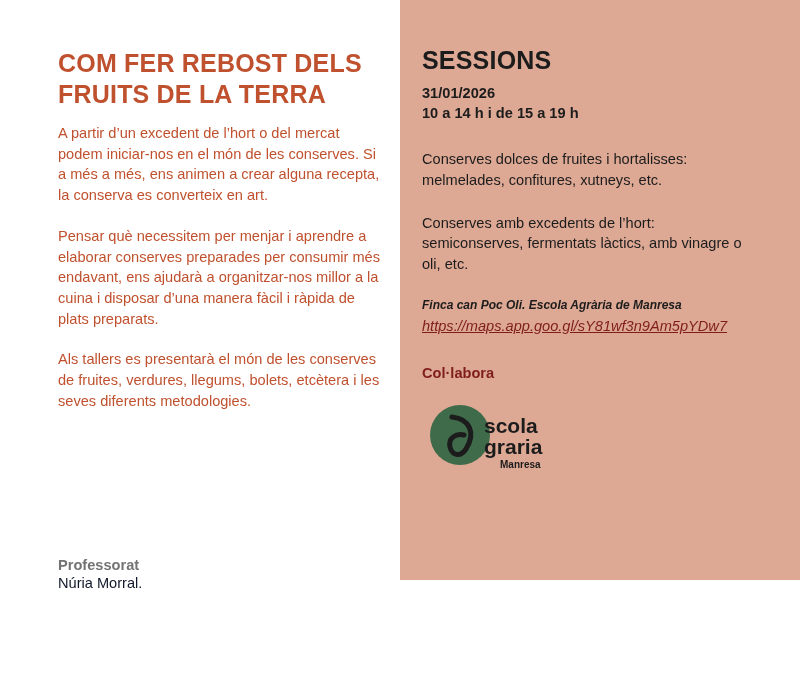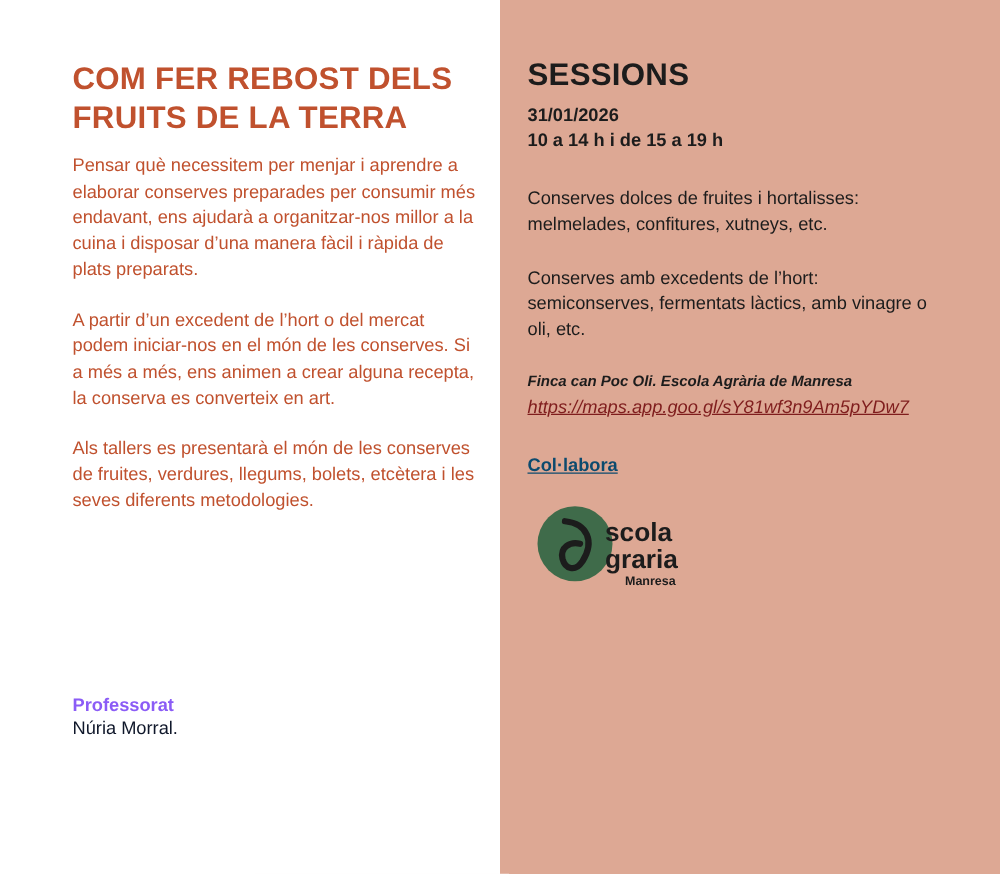--- a/index.html
+++ b/index.html
@@ -23,21 +23,21 @@
   .left-panel {
     width: 400px;
     height: 699px;
     background: #ffffff;
     box-sizing: border-box;
     padding: 48px 18px 0 58px;
     position: relative;
   }
   .right-panel {
     width: 400px;
-    height: 699px;
+    height: 580px;
     background: #dda894;
     box-sizing: border-box;
     padding: 46px 40px 16px 22px;
     position: relative;
   }
 
   .title {
     color: #c0512e;
     font-size: 25px;
     font-weight: bold;
@@ -51,21 +51,21 @@
     font-size: 14.6px;
     line-height: 1.42;
     margin: 0 0 20px 0;
   }
   .prof-block {
     position: absolute;
     left: 58px;
     bottom: 108px;
   }
   .prof-title {
-    color: #8b5cf6;
+    color: #737373;
     font-size: 14.6px;
     font-weight: bold;
     margin: 4px 0 2px 0;
   }
   .prof-name {
     color: #0f172a;
     font-size: 14.6px;
     margin: 0;
   }
 
@@ -108,43 +108,42 @@
     color: #7f1d1d;
     font-size: 14.6px;
     font-style: italic;
     line-height: 1.42;
     text-decoration: underline;
     display: block;
     margin: 0 0 28px 0;
     cursor: pointer;
   }
   .collabora {
-    color: #0c4a6e;
+    color: #7f1d1d;
     font-size: 14.6px;
     font-weight: bold;
     margin: 0 0 22px 0;
-    text-decoration: underline;
   }
 
   .logo {
     position: relative;
     width: 140px;
     height: 78px;
   }
   .logo svg { display: block; }
 </style>
 </head>
 <body>
 
 <div class="poster">
 
   <div class="left-panel">
     <h1 class="title">COM FER REBOST DELS FRUITS DE LA TERRA</h1>
+    <p class="body-text">A partir d’un excedent de l’hort o del mercat podem iniciar-nos en el món de les conserves. Si a més a més, ens animen a crear alguna recepta, la conserva es converteix en art.</p>
     <p class="body-text">Pensar què necessitem per menjar i aprendre a elaborar conserves preparades per consumir més endavant, ens ajudarà a organitzar-nos millor a la cuina i disposar d’una manera fàcil i ràpida de plats preparats.</p>
-    <p class="body-text">A partir d’un excedent de l’hort o del mercat podem iniciar-nos en el món de les conserves. Si a més a més, ens animen a crear alguna recepta, la conserva es converteix en art.</p>
     <p class="body-text">Als tallers es presentarà el món de les conserves de fruites, verdures, llegums, bolets, etcètera i les seves diferents metodologies.</p>
 
     <div class="prof-block">
       <div class="prof-title">Professorat</div>
       <div class="prof-name">Núria Morral.</div>
     </div>
   </div>
 
   <div class="right-panel">
     <h2 class="sessions-title">SESSIONS</h2>

